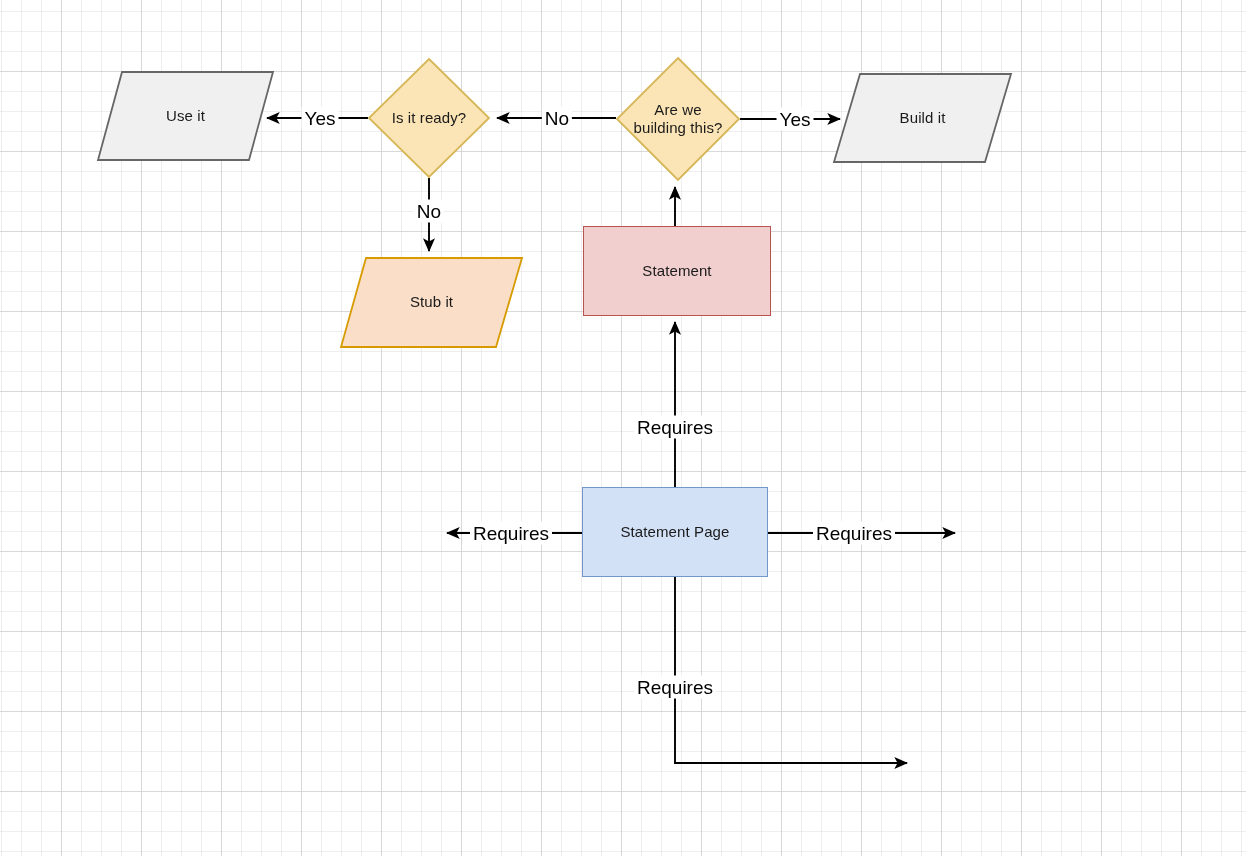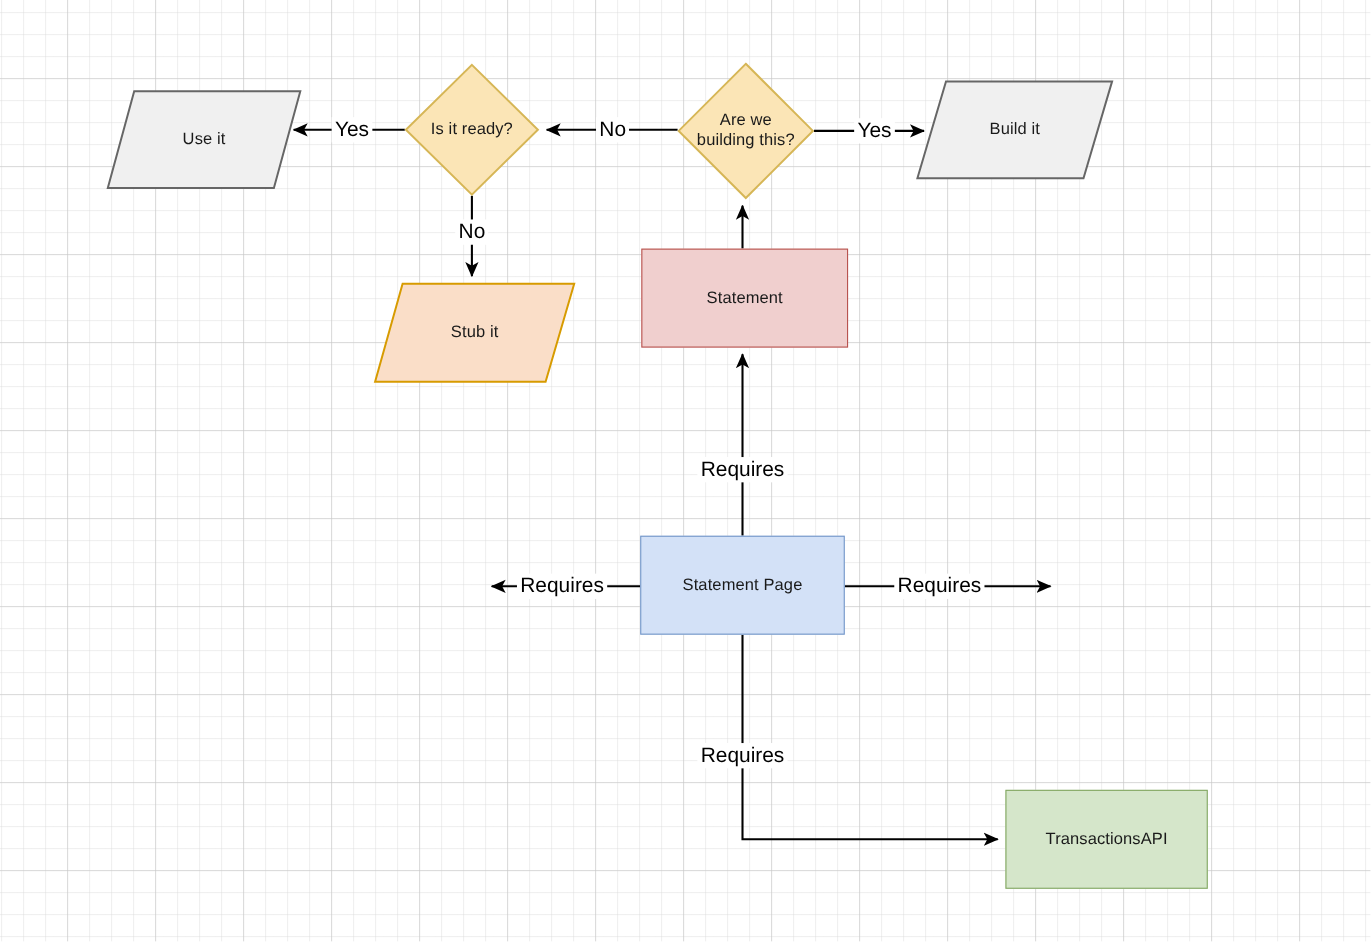--- a/index.html
+++ b/index.html
@@ -93,21 +93,21 @@
 
     <path d="M 675 487 L 675 322" fill="none" stroke="#000000" stroke-width="1.9" marker-end="url(#arrow)"></path>
 
     <path d="M 582 533 L 447 533" fill="none" stroke="#000000" stroke-width="1.9" marker-end="url(#arrow)"></path>
 
     <path d="M 768 533 L 955 533" fill="none" stroke="#000000" stroke-width="1.9" marker-end="url(#arrow)"></path>
 
     <path d="M 675 577 L 675 763 L 907 763" fill="none" stroke="#000000" stroke-width="1.9" stroke-linejoin="miter" marker-end="url(#arrow)"></path>
   </svg>
 
-  <div class="node" style="left:97px; top:71px; width:177px; height:90px;margin-top:11px;">
+  <div class="node" style="left:97px; top:71px; width:177px; height:90px;">
     <svg class="shape-svg" viewBox="0 0 177 90" preserveAspectRatio="none">
       <polygon points="25,1 176,1 152,89 1,89" fill="#f0f0f0" stroke="#666666" stroke-width="1.8"></polygon>
     </svg>
     <span class="label">Use it</span>
   </div>
 
   <div class="node" style="left:368px; top:58px; width:122px; height:120px;">
     <svg class="shape-svg" viewBox="0 0 122 120" preserveAspectRatio="none">
       <polygon points="61,1 121,60 61,119 1,60" fill="#fbe5b6" stroke="#d6b656" stroke-width="1.8"></polygon>
     </svg>
@@ -139,23 +139,20 @@
   <div class="node rect red" style="left:583px; top:226px; width:188px; height:90px;">
     <span class="label">Statement</span>
   </div>
 
 
   <div class="node rect blue" style="left:582px; top:487px; width:186px; height:90px;">
     <span class="label">Statement Page</span>
   </div>
 
 
-  <div class="node rect green" style="left:914px; top:718px; width:184px; height:90px;">
-    <span class="label">TransactionsAPI</span>
-  </div>
 
   <div class="edge-label" style="left:320px; top:118px;">Yes</div>
 
   <div class="edge-label" style="left:557px; top:118px;">No</div>
 
   <div class="edge-label" style="left:795px; top:119px;">Yes</div>
 
   <div class="edge-label" style="left:429px; top:211px;">No</div>
 
   <div class="edge-label" style="left:675px; top:427px;">Requires</div>

